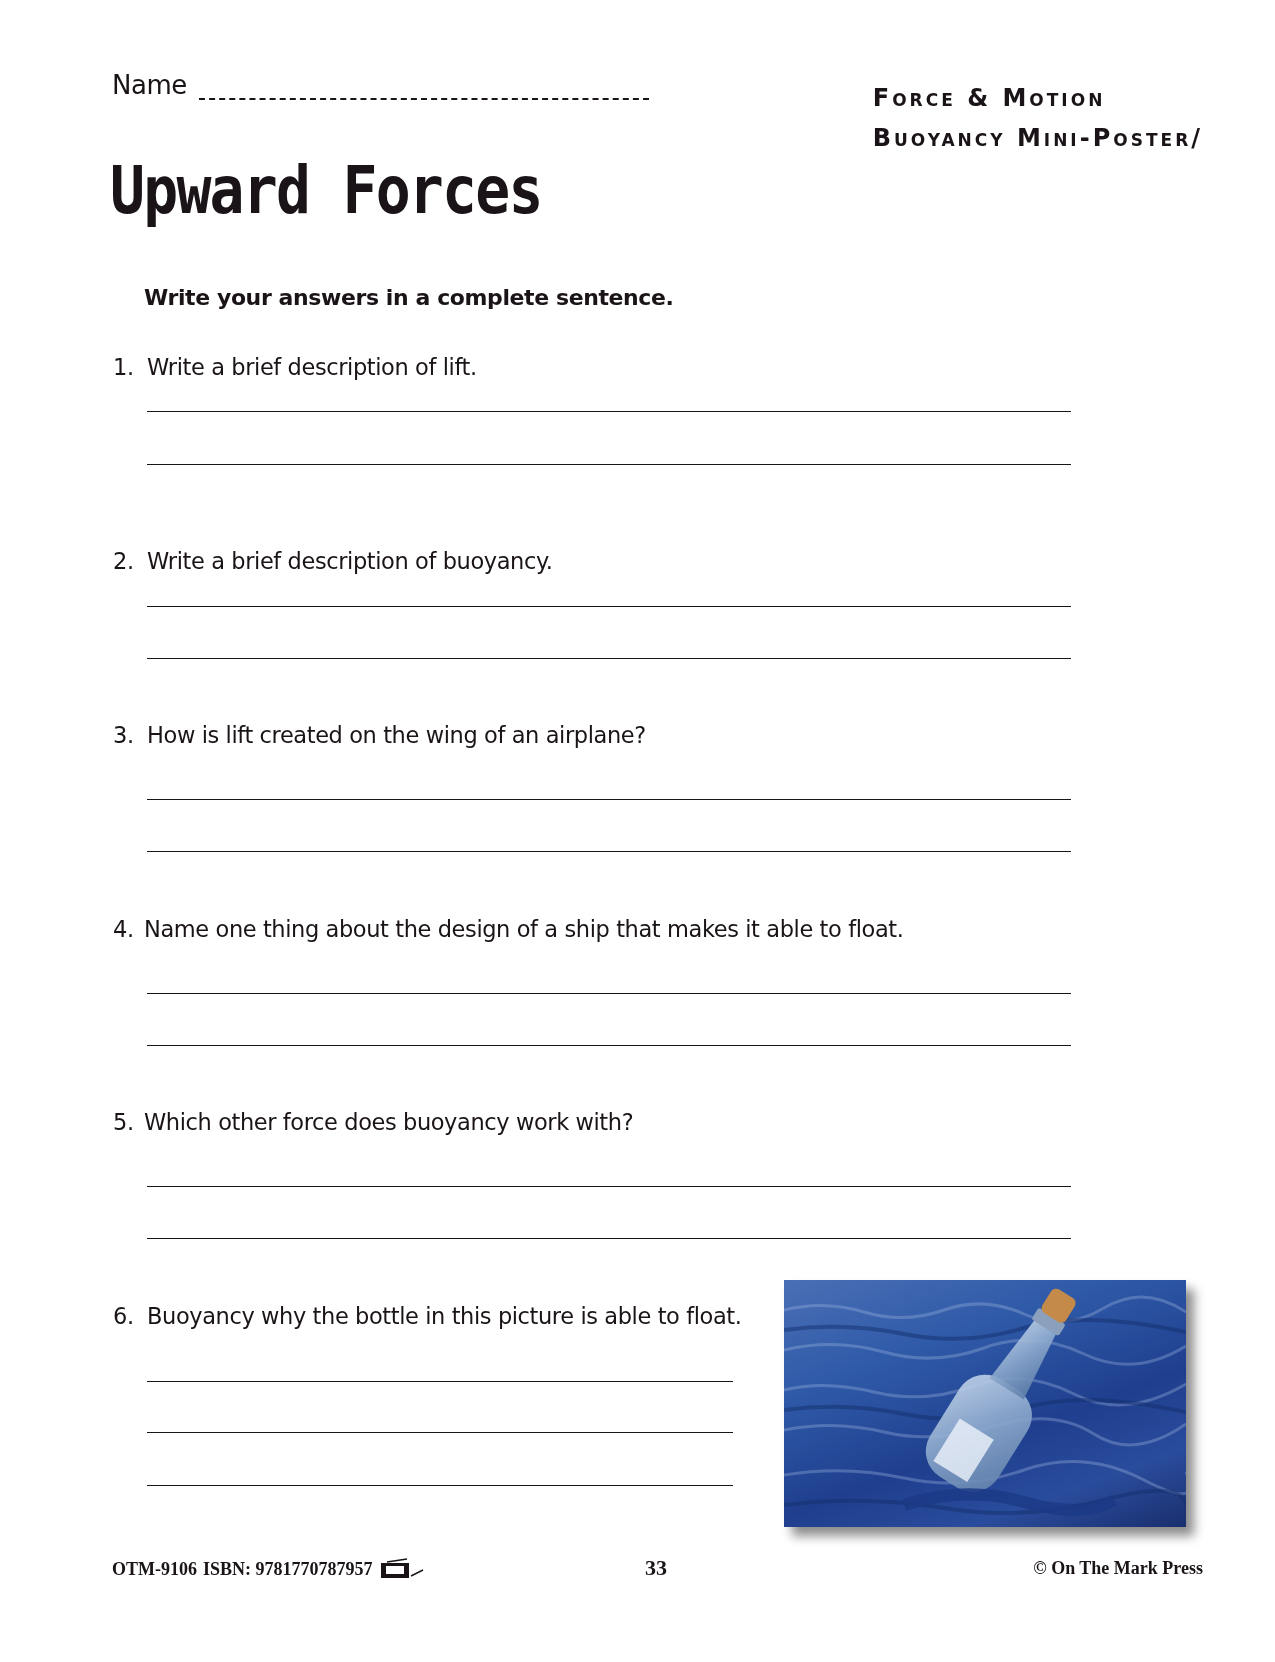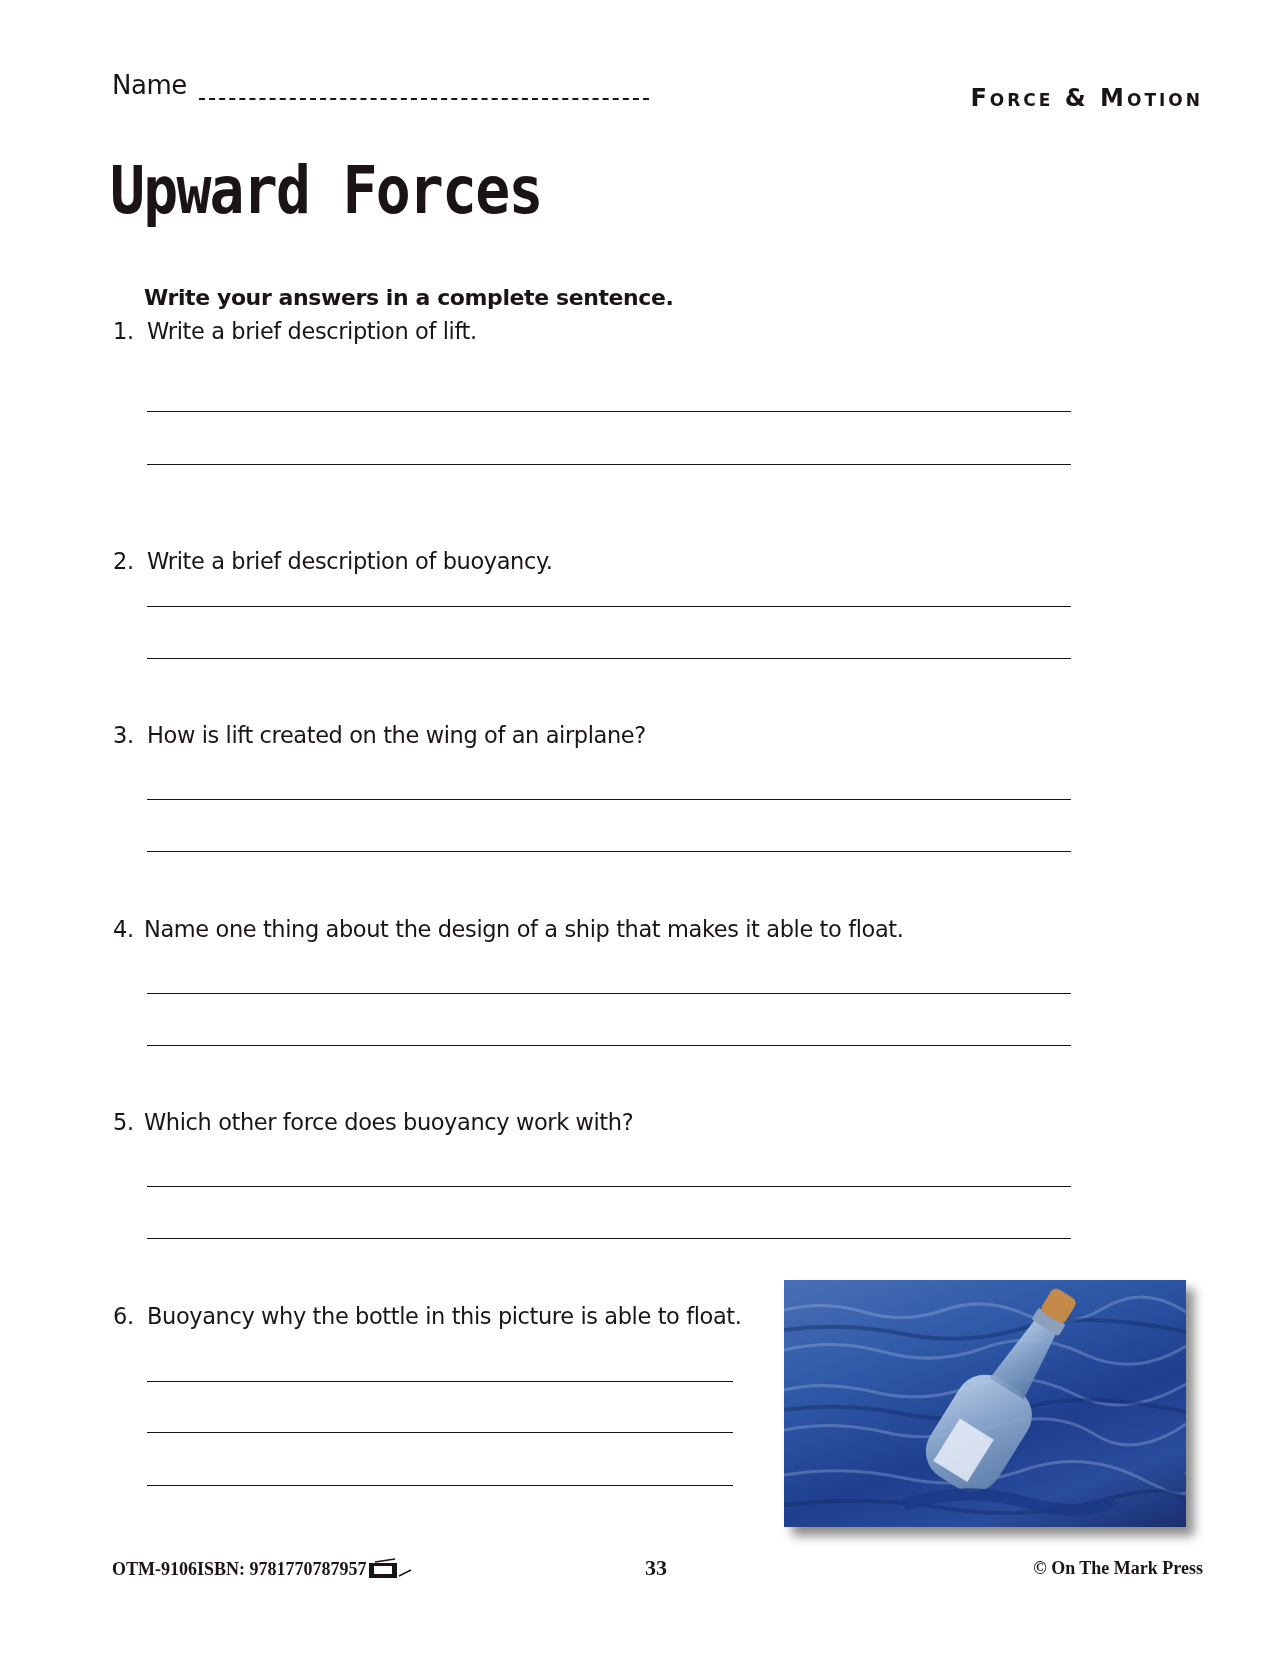--- a/index.html
+++ b/index.html
@@ -12,41 +12,42 @@
   .header-right div { text-transform:none; }
   .hash { font-size:30px; vertical-align:2px; }
   .instruction { left:113px; top:285px; font-size:22px; font-weight:bold; letter-spacing:-0.4px;margin-left:31px; }
   .q { left:113px; font-size:22.5px; letter-spacing:-0.4px; white-space:nowrap; }
   .q .num { display:inline-block; width:34px; }
   .line { left:147px; width:924px; height:0; border-top:1.6px solid #1a1418; }
   .line.short { width:586px; }
   .photo { left:784px; top:1280px; width:402px; height:247px; box-shadow:8px 9px 10px rgba(0,0,0,0.45); overflow:hidden; background:linear-gradient(160deg,#4a6fb5 0%,#2f5aa8 30%,#1f3f8e 60%,#2a4c9c 80%,#1a2f6e 100%); }
   .photo svg { display:block; }
   .footer { top:1558px; font-family:"Liberation Serif", serif; font-weight:bold; font-size:18px; }
-  .footer-left { left:112px; display:flex; align-items:center; }
+  .footer-left { left:112px; display:flex; align-items:center; gap:6px; }
   .footer-mid { left:645px; font-size:22px; top:1555px; }
   .footer-right { right:72px; }
 </style>
 </head>
 <body>
 
 <div class="abs name-row">
   <span>Name</span>
   <span class="name-line"></span>
 </div>
 
 <div class="abs title">Upward Forces</div>
 
 <div class="abs header-right">
   <div>Force &amp; Motion</div>
+  <div>Buoyancy Mini-Poster/</div>
 </div>
 
 <div class="abs instruction">Write your answers in a complete sentence.</div>
 
-<div class="abs q" style="top:318px"><span class="num">1.</span><span>Write a brief description of lift.</span></div>
+<div class="abs q" style="top:354px"><span class="num">1.</span><span>Write a brief description of lift.</span></div>
 <div class="abs line" style="top:411px"></div>
 <div class="abs line" style="top:464px"></div>
 
 <div class="abs q" style="top:548px"><span class="num">2.</span><span>Write a brief description of buoyancy.</span></div>
 <div class="abs line" style="top:606px"></div>
 <div class="abs line" style="top:658px"></div>
 
 <div class="abs q" style="top:722px"><span class="num">3.</span><span>How is lift created on the wing of an airplane?</span></div>
 <div class="abs line" style="top:799px"></div>
 <div class="abs line" style="top:851px"></div>

